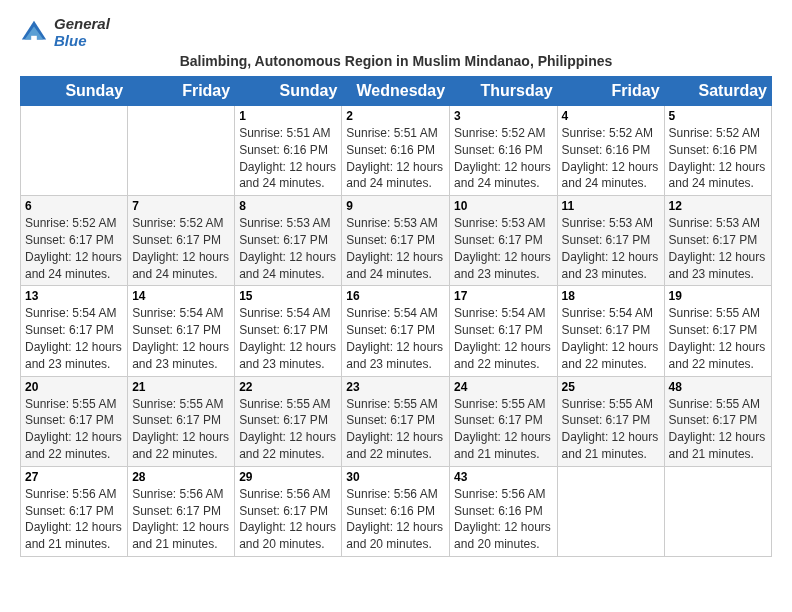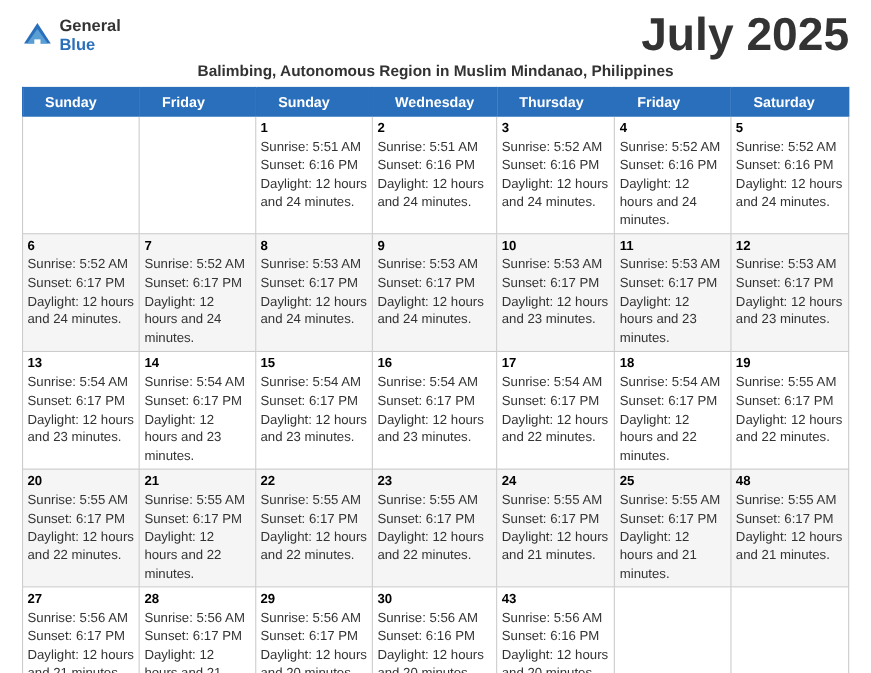--- a/index.html
+++ b/index.html
@@ -19,20 +19,21 @@
     .logo-area {
       display: flex;
       align-items: center;
       gap: 6px;
       margin-top: 6px;
     }
     .logo-text {
       display: flex;
       flex-direction: column;
       line-height: 1.1;
+      font-style: italic;
     }
     .logo-general {
       font-size: 15px;
       font-weight: bold;
       color: #333;
     }
     .logo-blue {
       font-size: 15px;
       font-weight: bold;
       color: #2a6fbb;
@@ -57,23 +58,23 @@
       margin-bottom: 7px;
     }
     .calendar {
       width: 100%;
       border-collapse: collapse;
       font-size: 10.5px;
     }
     .calendar th {
       background-color: #2a6fbb;
       color: #fff;
-      padding: 5px 20px;
-      text-align: left;
-      font-size: 13px;
+      padding: 5px 4px;
+      text-align: right;
+      font-size: 16px;
       border: 1px solid #2a6fbb;
     }
     .calendar td {
       border: 1px solid #ccc;
       vertical-align: top;
       padding: 3px 4px;
       width: 108px;
       min-height: 75px;
     }
     .day-num {
@@ -105,21 +106,20 @@
     <svg class="logo-icon" viewBox="0 0 30 30">
       <polygon points="15,2 28,22 2,22" fill="#2a6fbb"></polygon>
       <polygon points="15,8 25,22 5,22" fill="#5a9fd4"></polygon>
       <rect x="12" y="18" width="6" height="6" fill="#fff"></rect>
     </svg>
     <div class="logo-text">
       <span class="logo-general">General</span>
       <span class="logo-blue">Blue</span>
     </div>
   </div>
-  <div class="month-title">July 2025</div>
 </div>
 
 <div class="subtitle">Balimbing, Autonomous Region in Muslim Mindanao, Philippines</div>
 
 <table class="calendar">
   <thead>
     <tr>
         <th>Sunday</th>
         <th>Friday</th>
         <th>Sunday</th>

